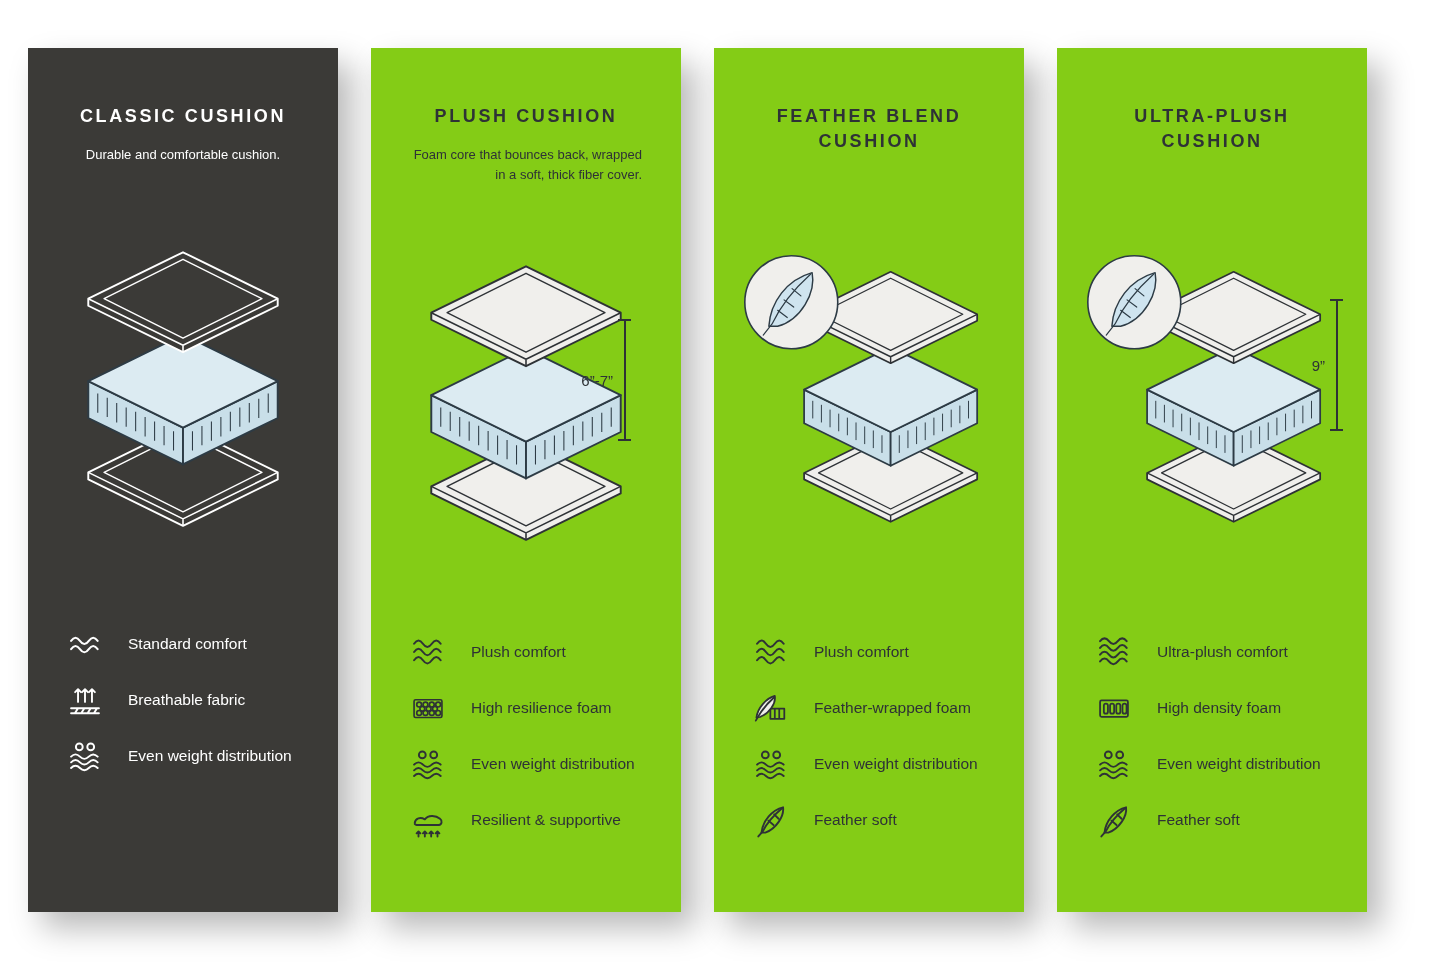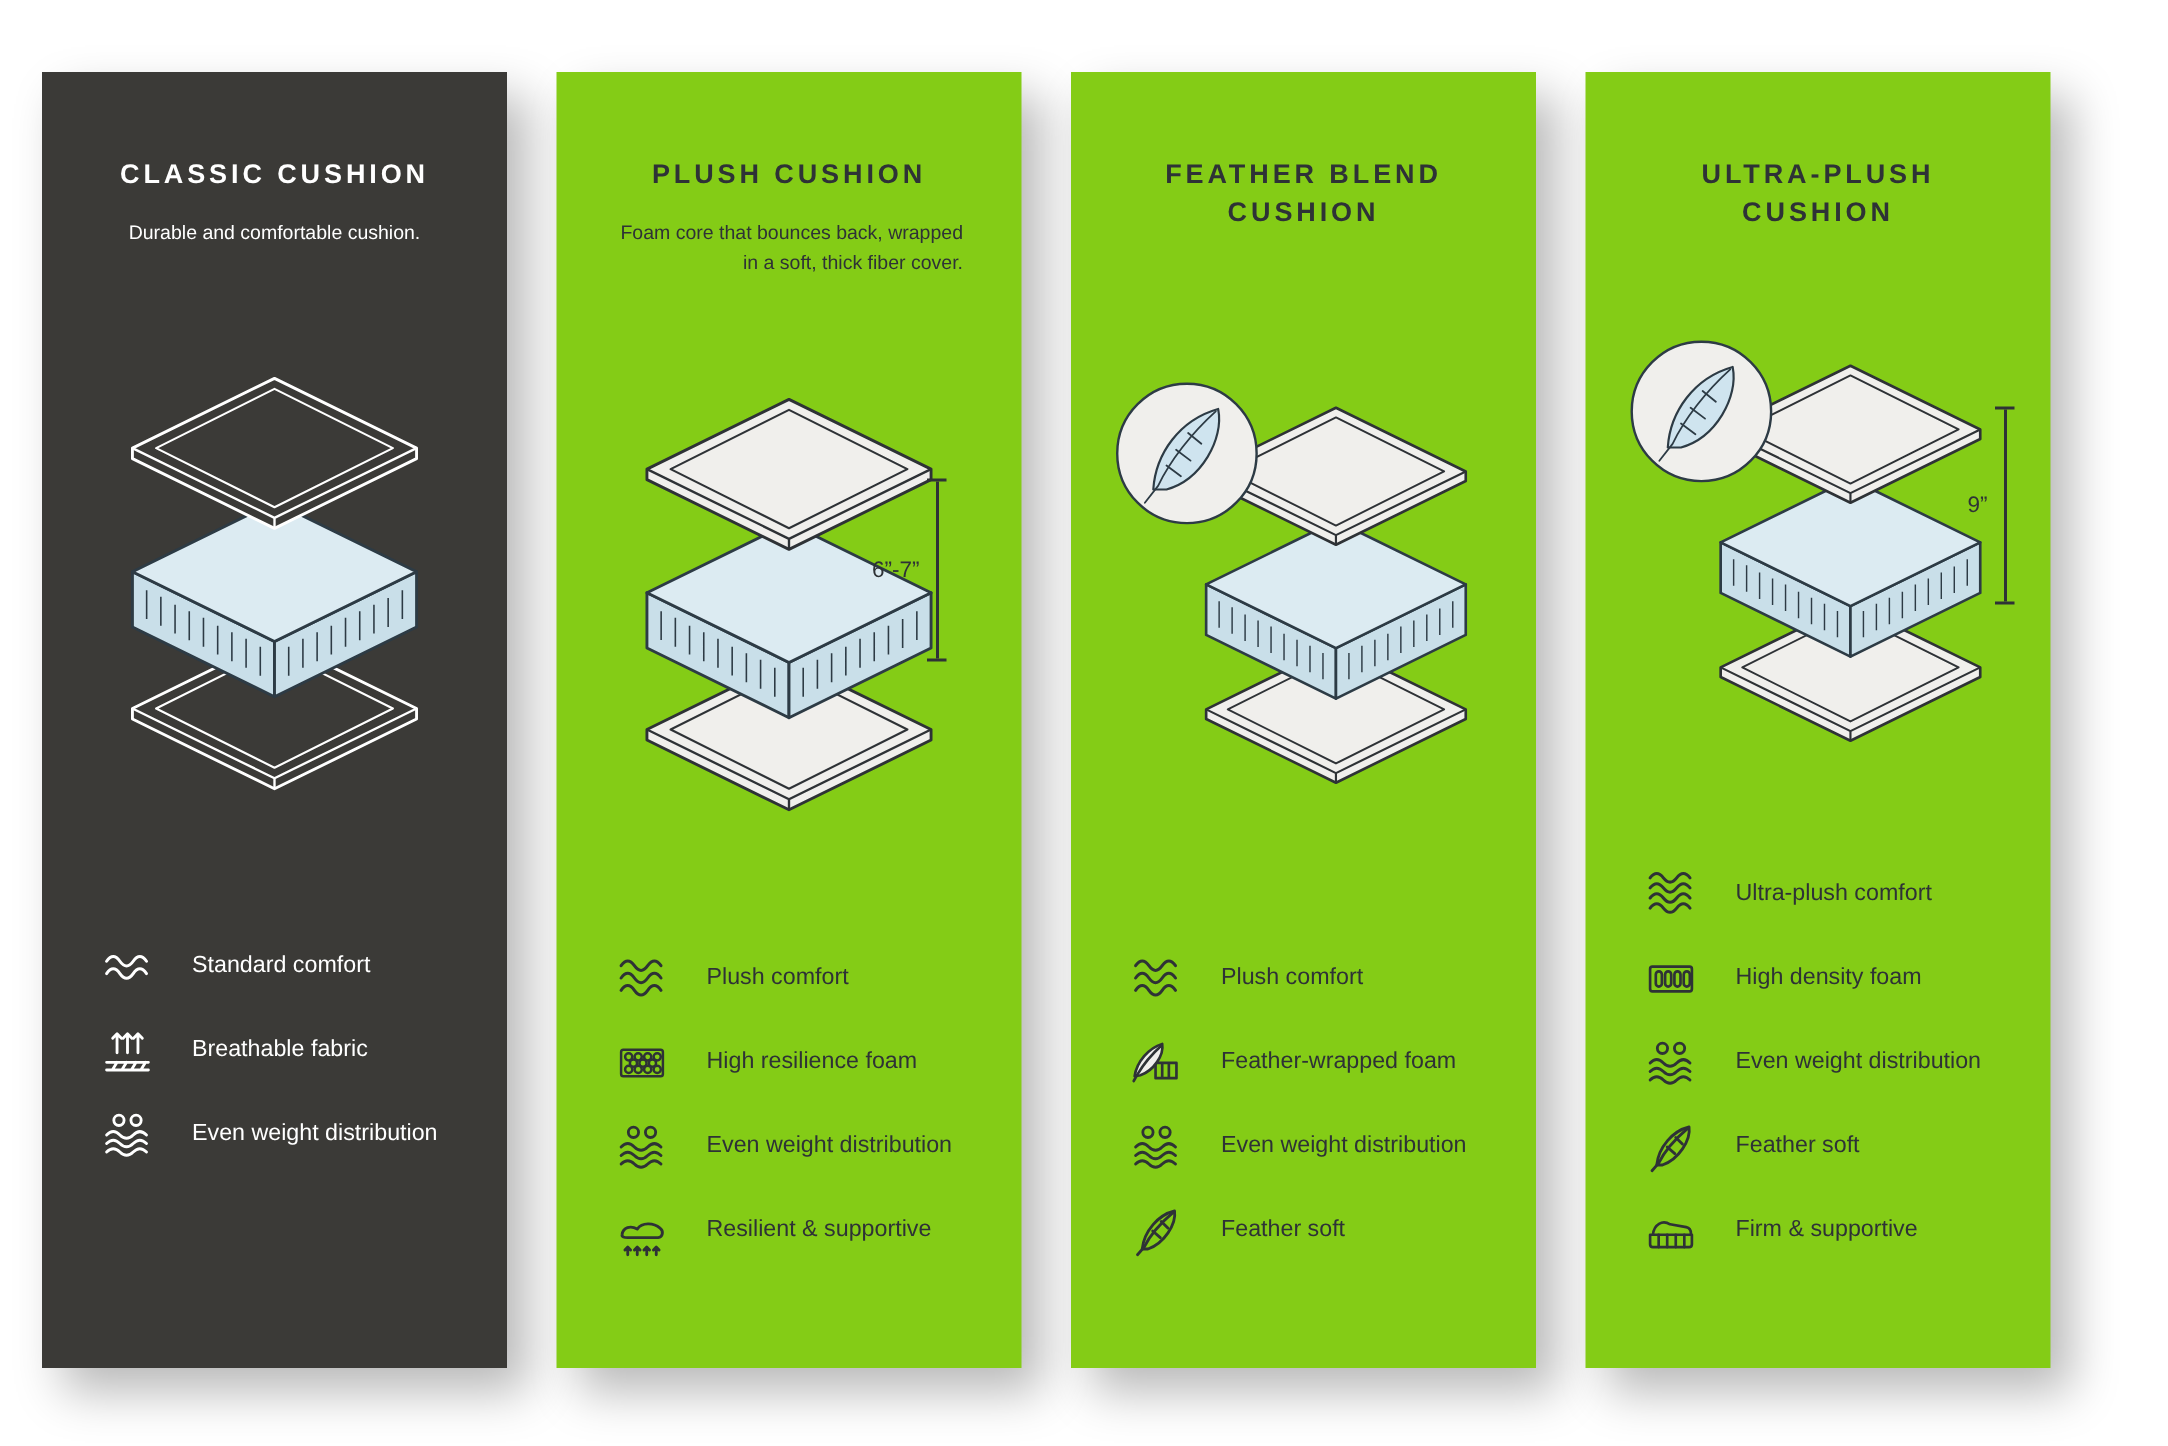--- a/index.html
+++ b/index.html
@@ -309,24 +309,16 @@
         <span class="feature-label">Even weight distribution</span>
       </li>
       <li class="feature">
         <span class="feature-icon">
             <svg class="fi" viewBox="0 0 30 30">
               <use href="#i-feather"></use>
             </svg>
           </span>
         <span class="feature-label">Feather soft</span>
       </li>
-      <li class="feature">
-        <span class="feature-icon">
-            <svg class="fi" viewBox="0 0 30 30">
-              <use href="#i-firm"></use>
-            </svg>
-          </span>
-        <span class="feature-label">Firm &amp; supportive</span>
-      </li>
     </ul>
   </section>
 
 </div>
 
 </body></html>

